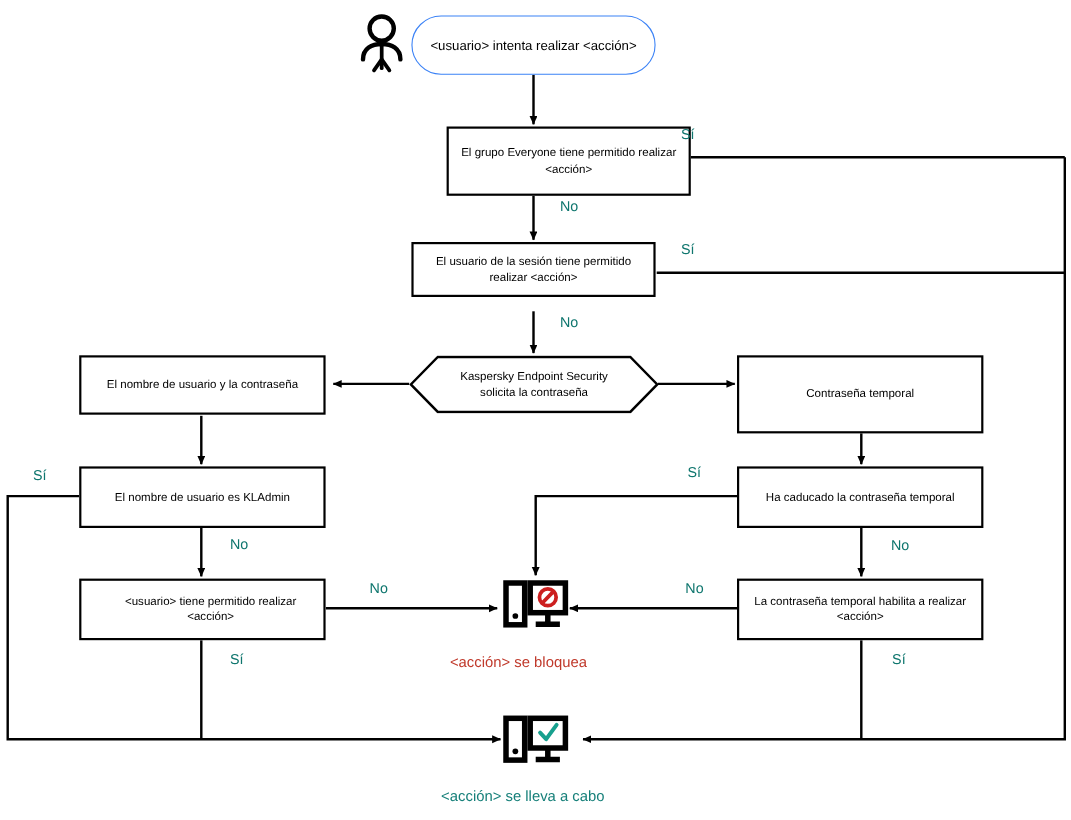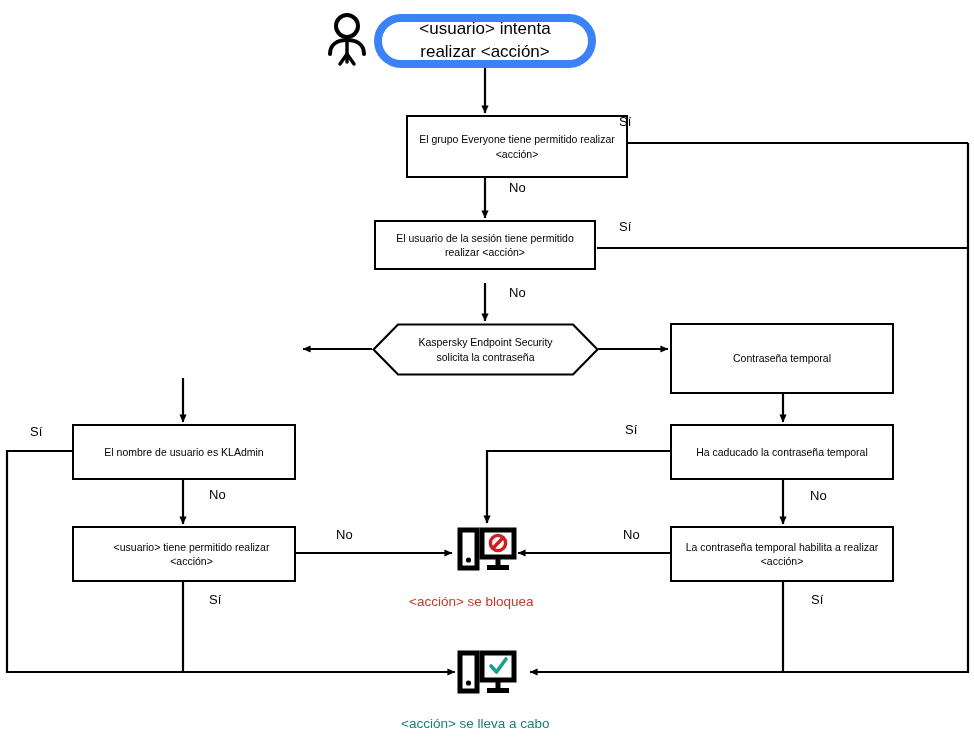--- a/index.html
+++ b/index.html
@@ -34,23 +34,23 @@
     background: #ffffff;
     color: #000000;
     font-size: 10.5px;
     line-height: 1.35;
     padding: 2px 8px;
   }
   .rect {
     border: 2px solid #000000;
   }
   .terminator {
-    border: 8px solid #3b82f6;
+    border: 1px solid #3b82f6;
     border-radius: 28px;
-    font-size: 17px;
+    font-size: 12px;
   }
   .hexwrap {
     position: absolute;
     box-sizing: border-box;
   }
   .hexwrap .hexlabel {
     position: absolute;
     left: 0;
     top: 0;
     width: 100%;
@@ -61,21 +61,21 @@
     text-align: center;
     font-size: 10.5px;
     line-height: 1.35;
     color: #000;
     padding: 16px 34px;
     box-sizing: border-box;
   }
   .edge-label {
     position: absolute;
     font-size: 13px;
-    color: #000000;
+    color: #0f766e;
     white-space: nowrap;
   }
   .caption {
     position: absolute;
     font-size: 13.5px;
     white-space: nowrap;
     text-align: center;
   }
   .caption.blocked { color: #c0392b; }
   .caption.done { color: #17807a; }
@@ -159,20 +159,23 @@
     <span>El usuario de la sesión tiene permitido realizar &lt;acción&gt;</span>
   </div>
 
   <div class="hexwrap" style="left:372px; top:323px; width:227px; height:53px;">
     <svg width="227" height="53" viewBox="0 0 227 53" style="position:absolute;left:0;top:0;">
       <polygon points="26,1.5 201,1.5 225.5,26.5 201,51.5 26,51.5 1.5,26.5" fill="#ffffff" stroke="#000000" stroke-width="2.2"></polygon>
     </svg>
     <div class="hexlabel">Kaspersky Endpoint Security solicita la contraseña</div>
   </div>
 
+  <div class="node rect" style="left:72px; top:323px; width:224px; height:54px;">
+    <span>El nombre de usuario y la contraseña</span>
+  </div>
 
   <div class="node rect" style="left:670px; top:323px; width:224px; height:71px;">
     <span>Contraseña temporal</span>
   </div>
 
   <div class="node rect" style="left:670px; top:424px; width:224px; height:56px;">
     <span>Ha caducado la contraseña temporal</span>
   </div>
 
   <div class="node rect" style="left:72px; top:424px; width:224px; height:56px;">

